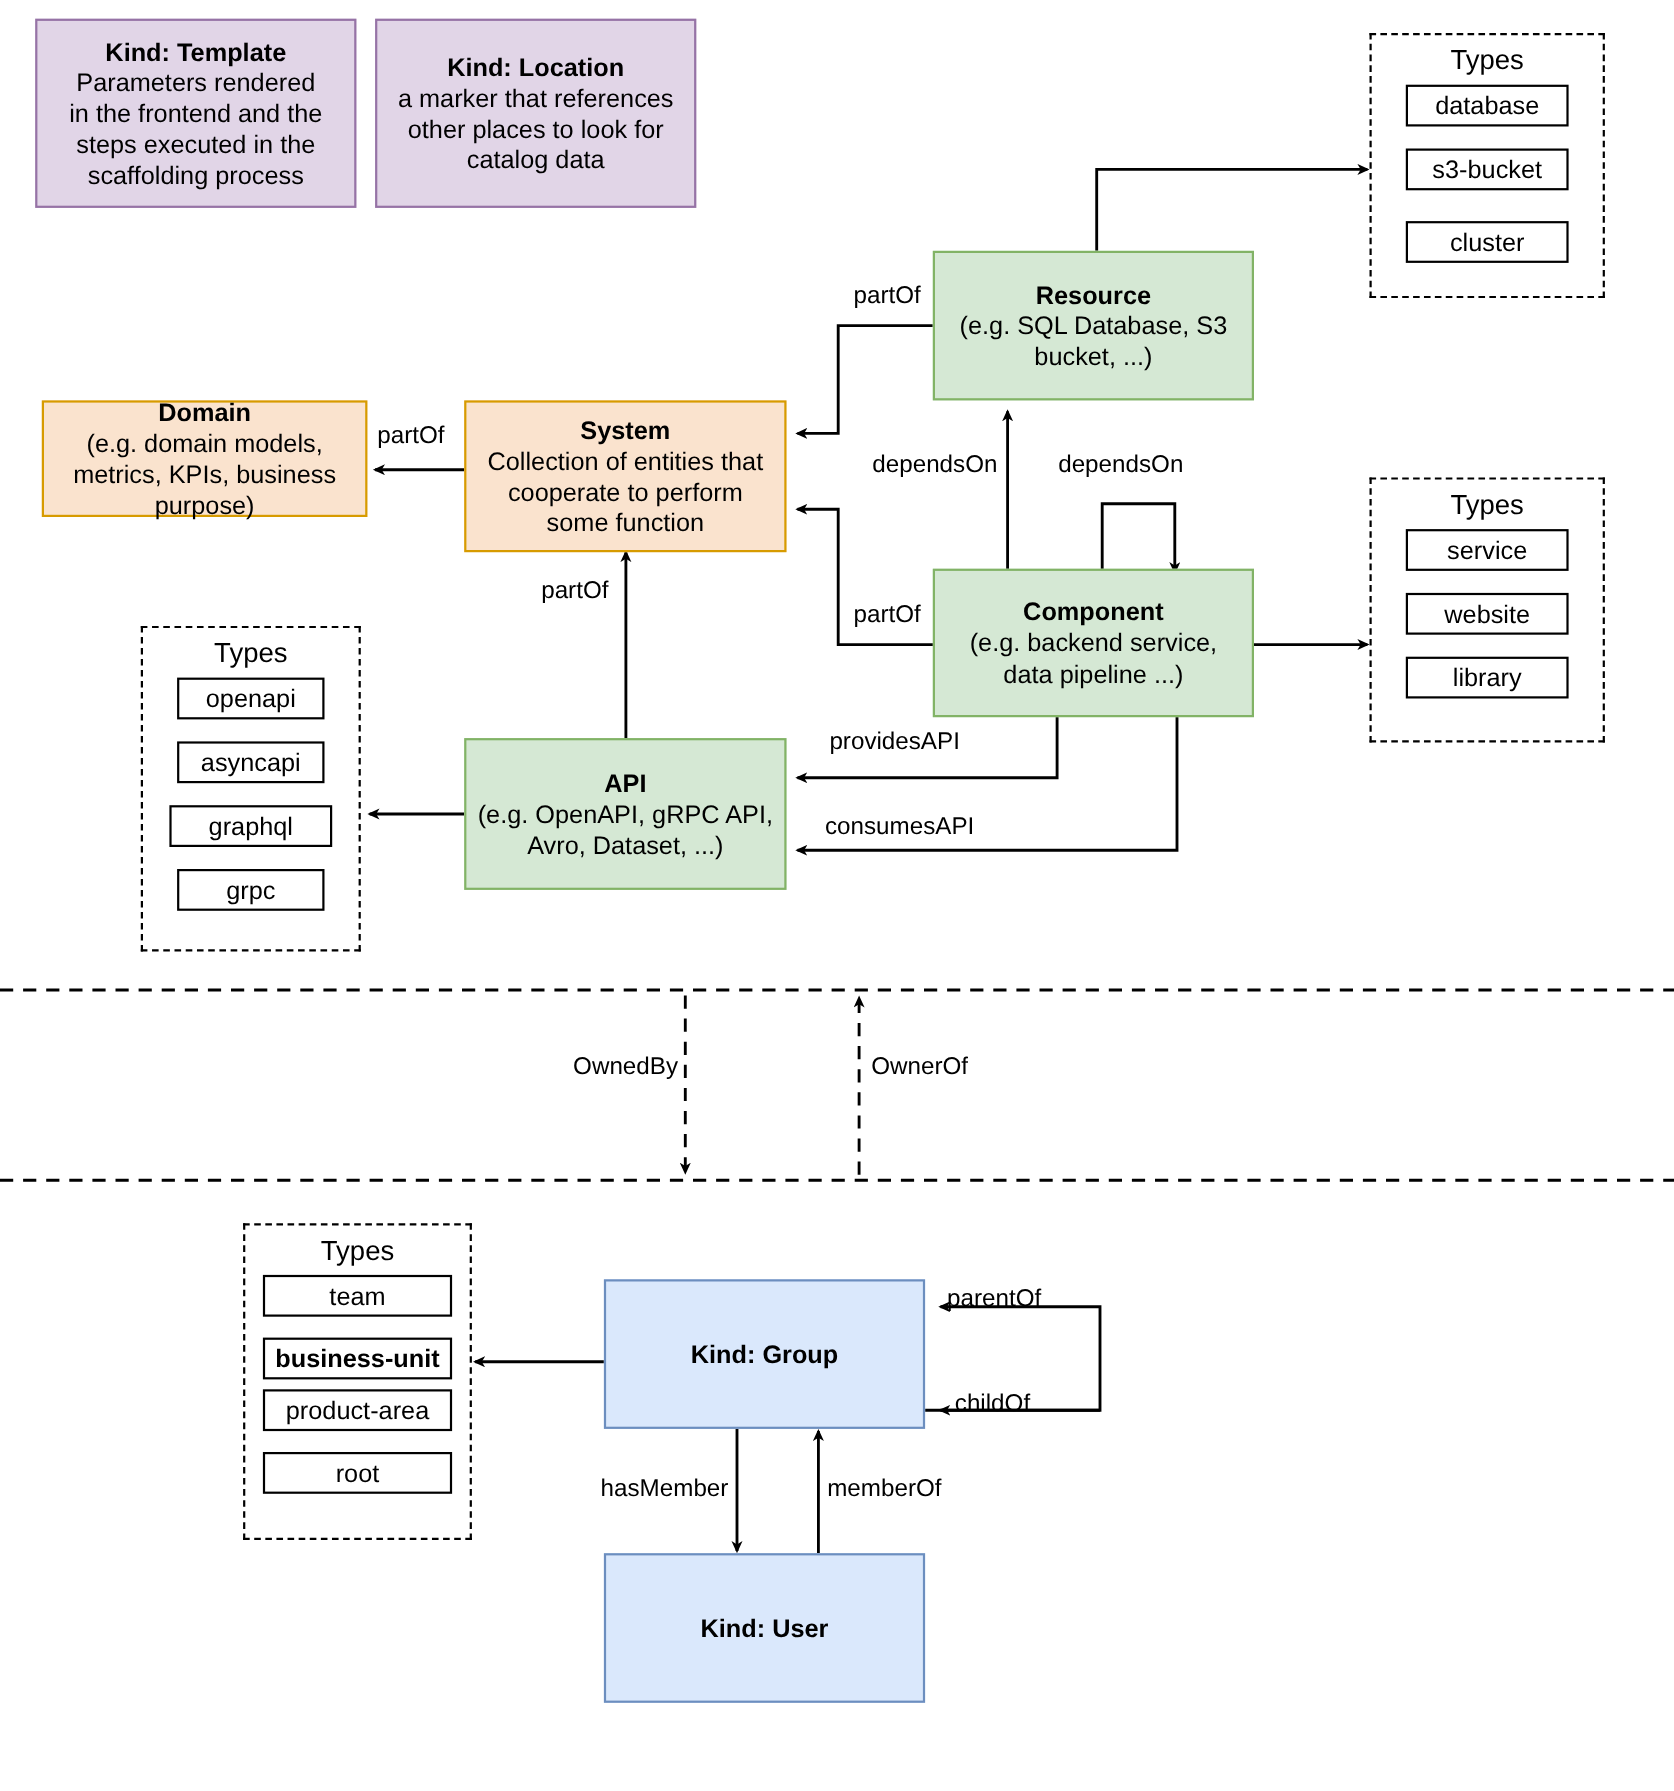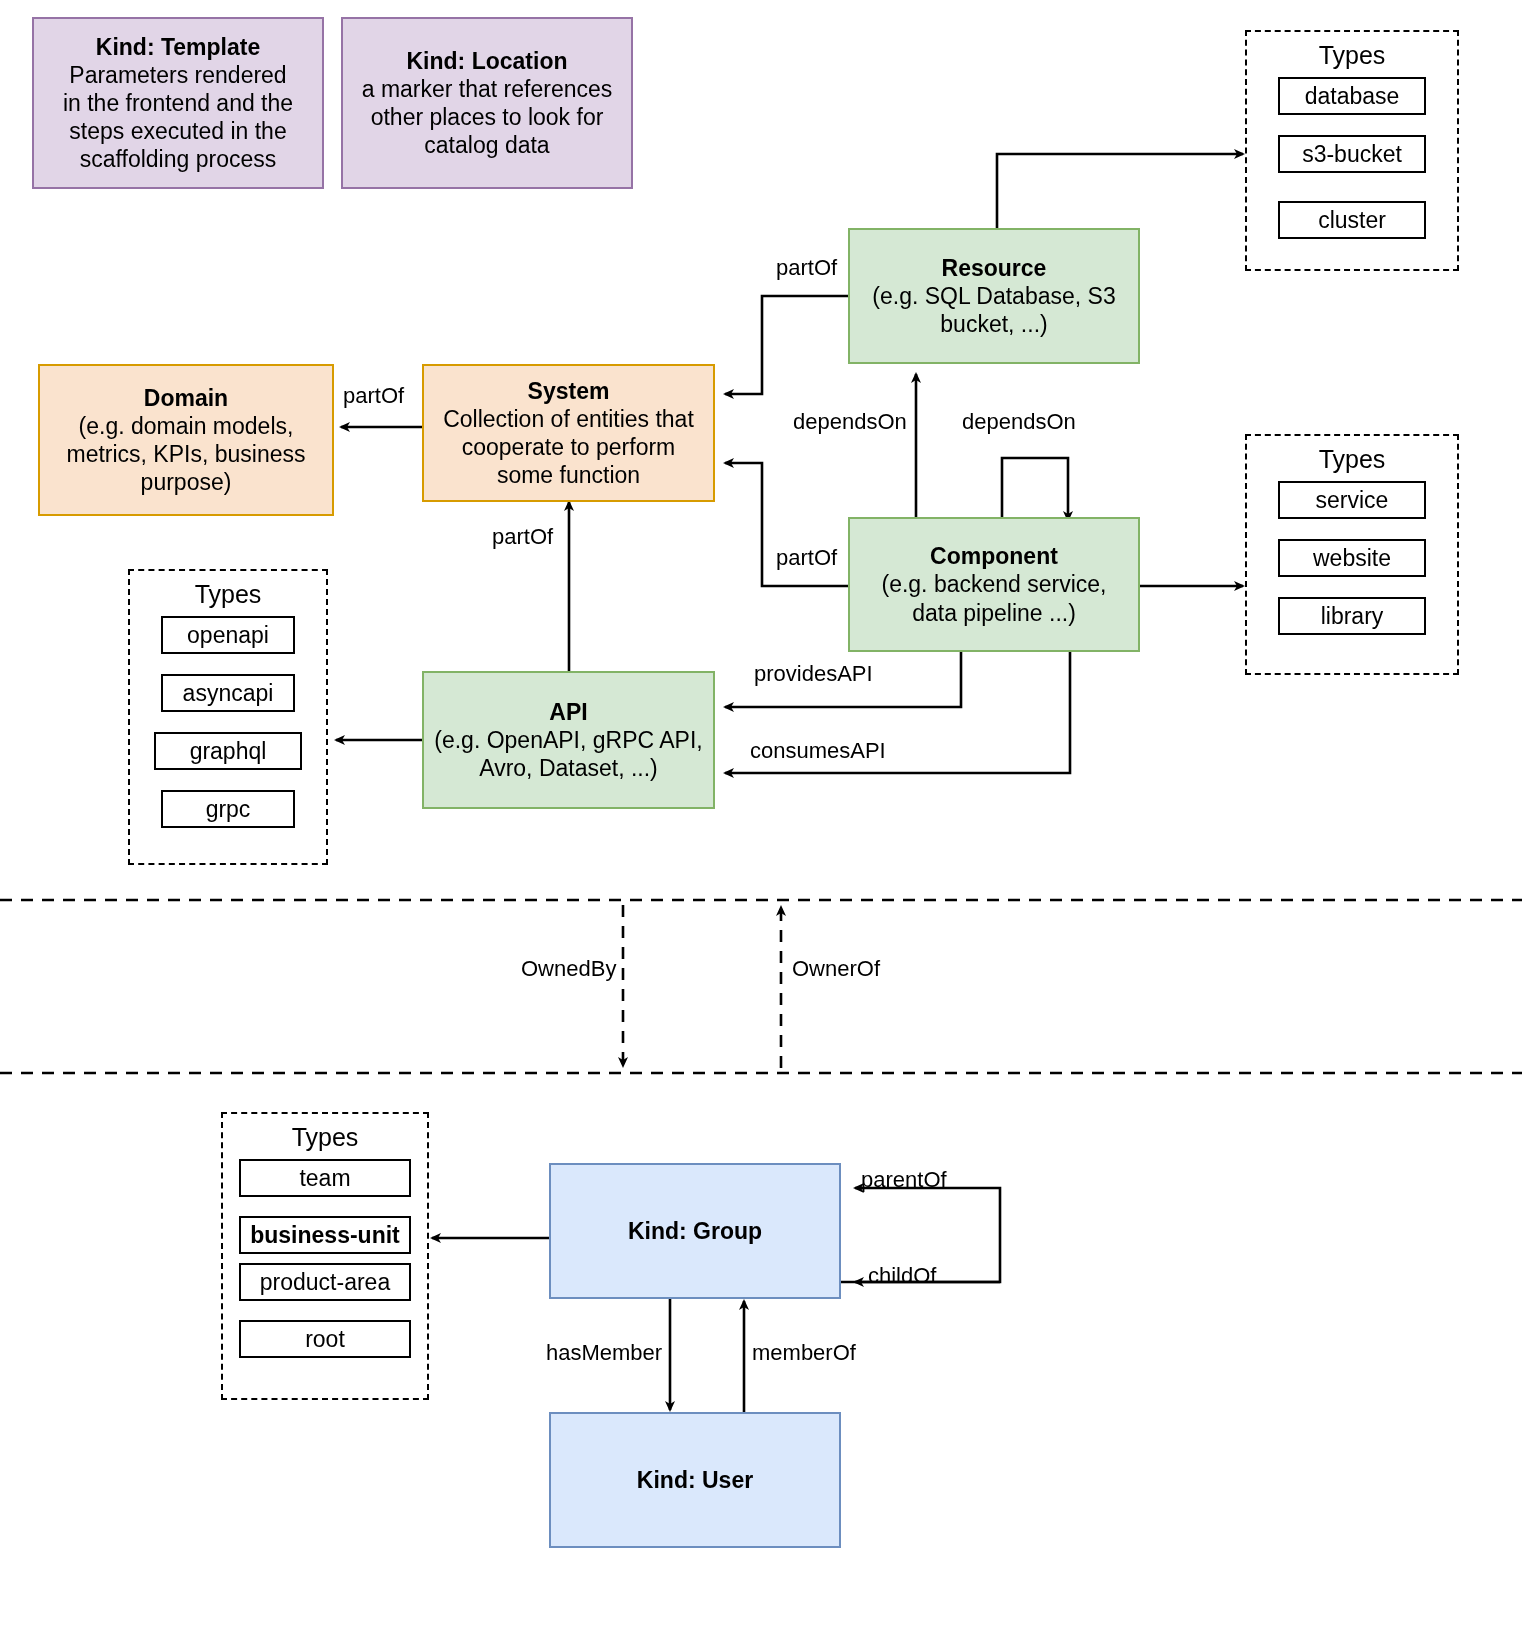--- a/index.html
+++ b/index.html
@@ -157,21 +157,21 @@
   <div class="node purple" style="left:32px; top:17px; width:292px; height:172px; padding:6px 28px;">
     <span class="title">Kind: Template</span>
     <span>Parameters rendered in the frontend and the steps executed in  the scaffolding process</span>
   </div>
 
   <div class="node purple" style="left:341px; top:17px; width:292px; height:172px; padding:6px 12px;">
     <span class="title">Kind: Location</span>
     <span>a marker that references other places to look for catalog data</span>
   </div>
 
-  <div class="node orange" style="left:38px; top:364px; width:296px; height:152px; padding:4px 12px;">
+  <div class="node orange" style="left:38px; top:364px; width:296px; height:106px; padding:4px 12px;">
     <span class="title">Domain</span>
     <span>(e.g.  domain models, metrics, KPIs, business purpose)</span>
   </div>
 
   <div class="node orange" style="left:422px; top:364px; width:293px; height:138px; padding:4px 8px;justify-content:center;">
     <span class="title">System</span>
     <span>Collection of entities that cooperate to perform some function</span>
   </div>
 
   <div class="node green" style="left:848px; top:228px; width:292px; height:136px; padding:4px 10px;">

